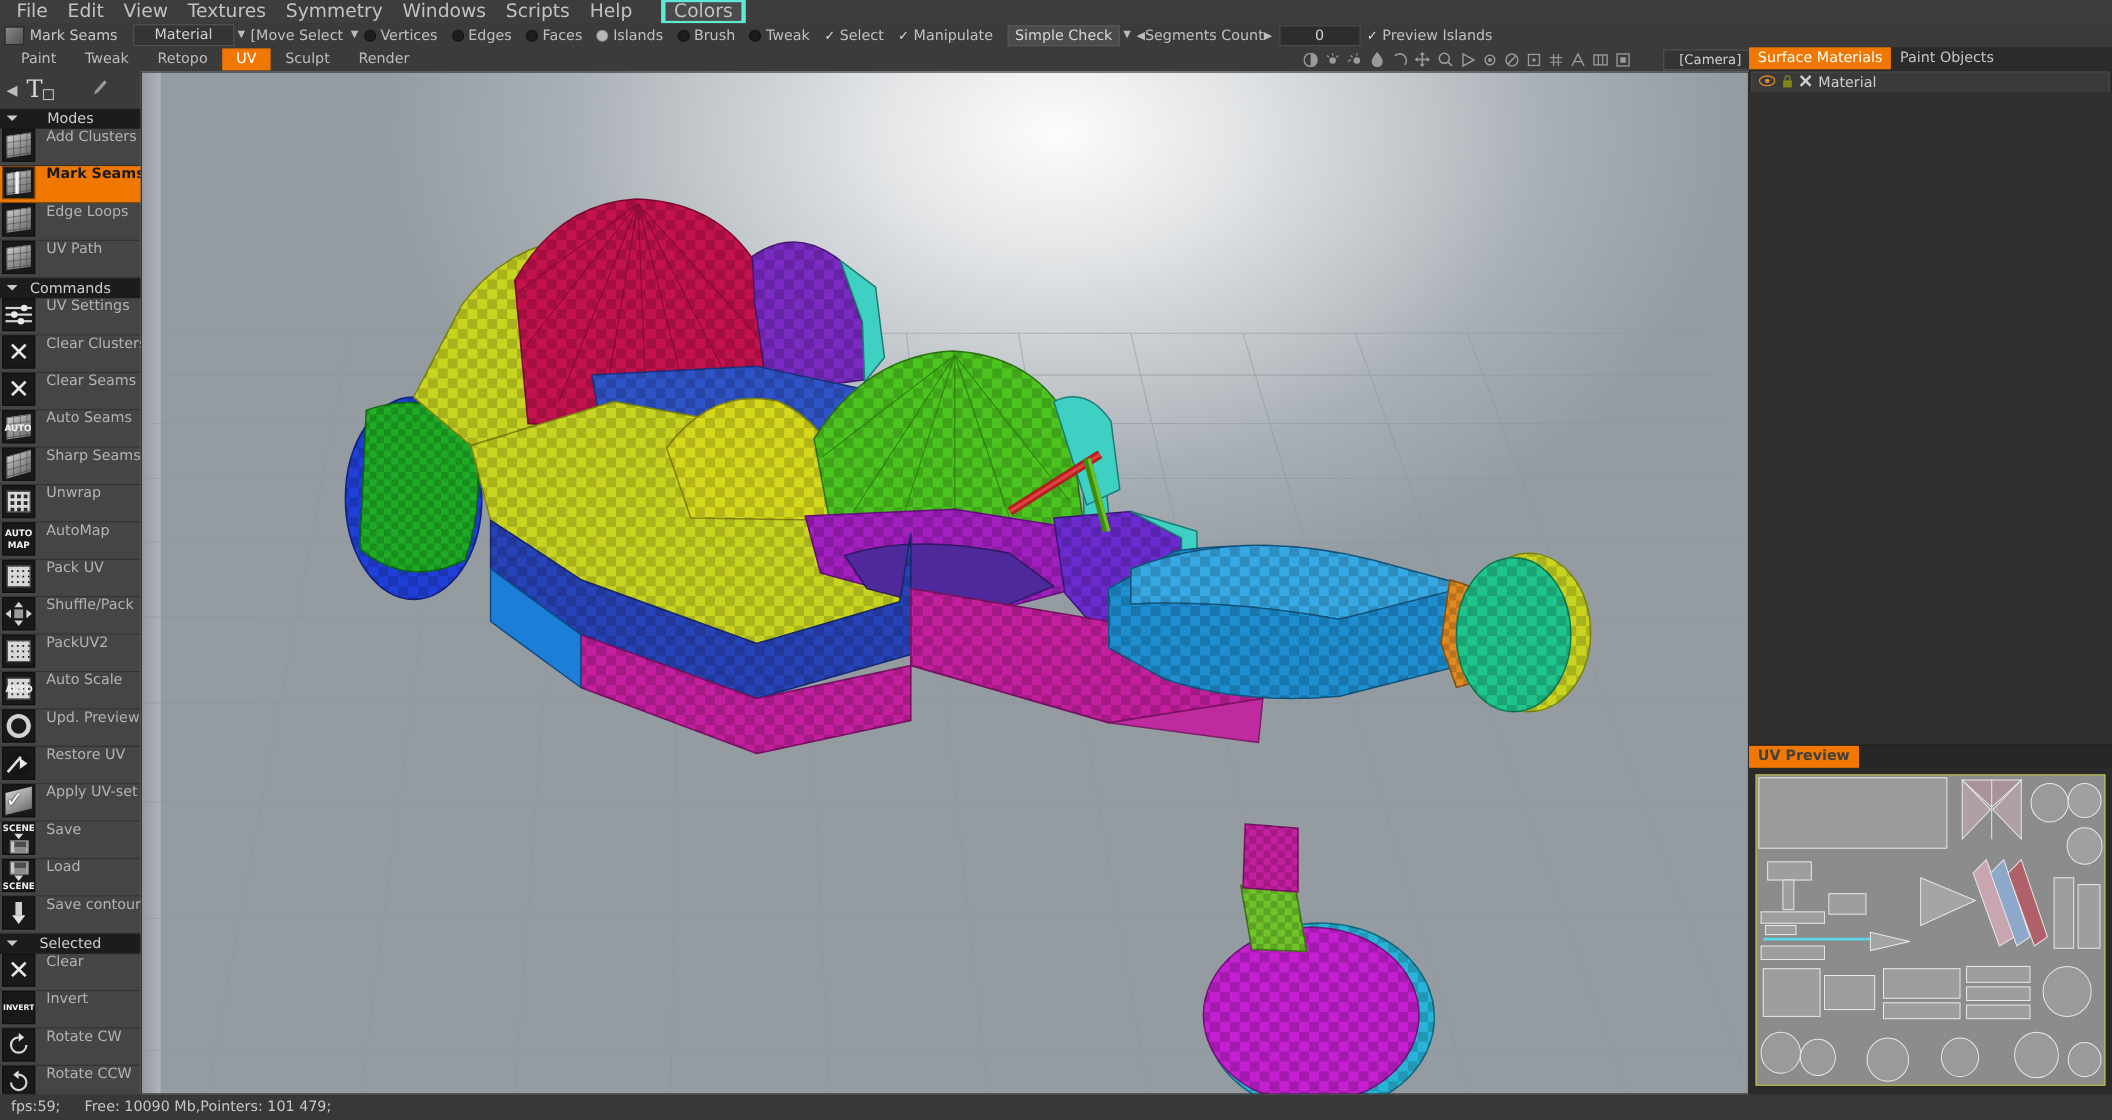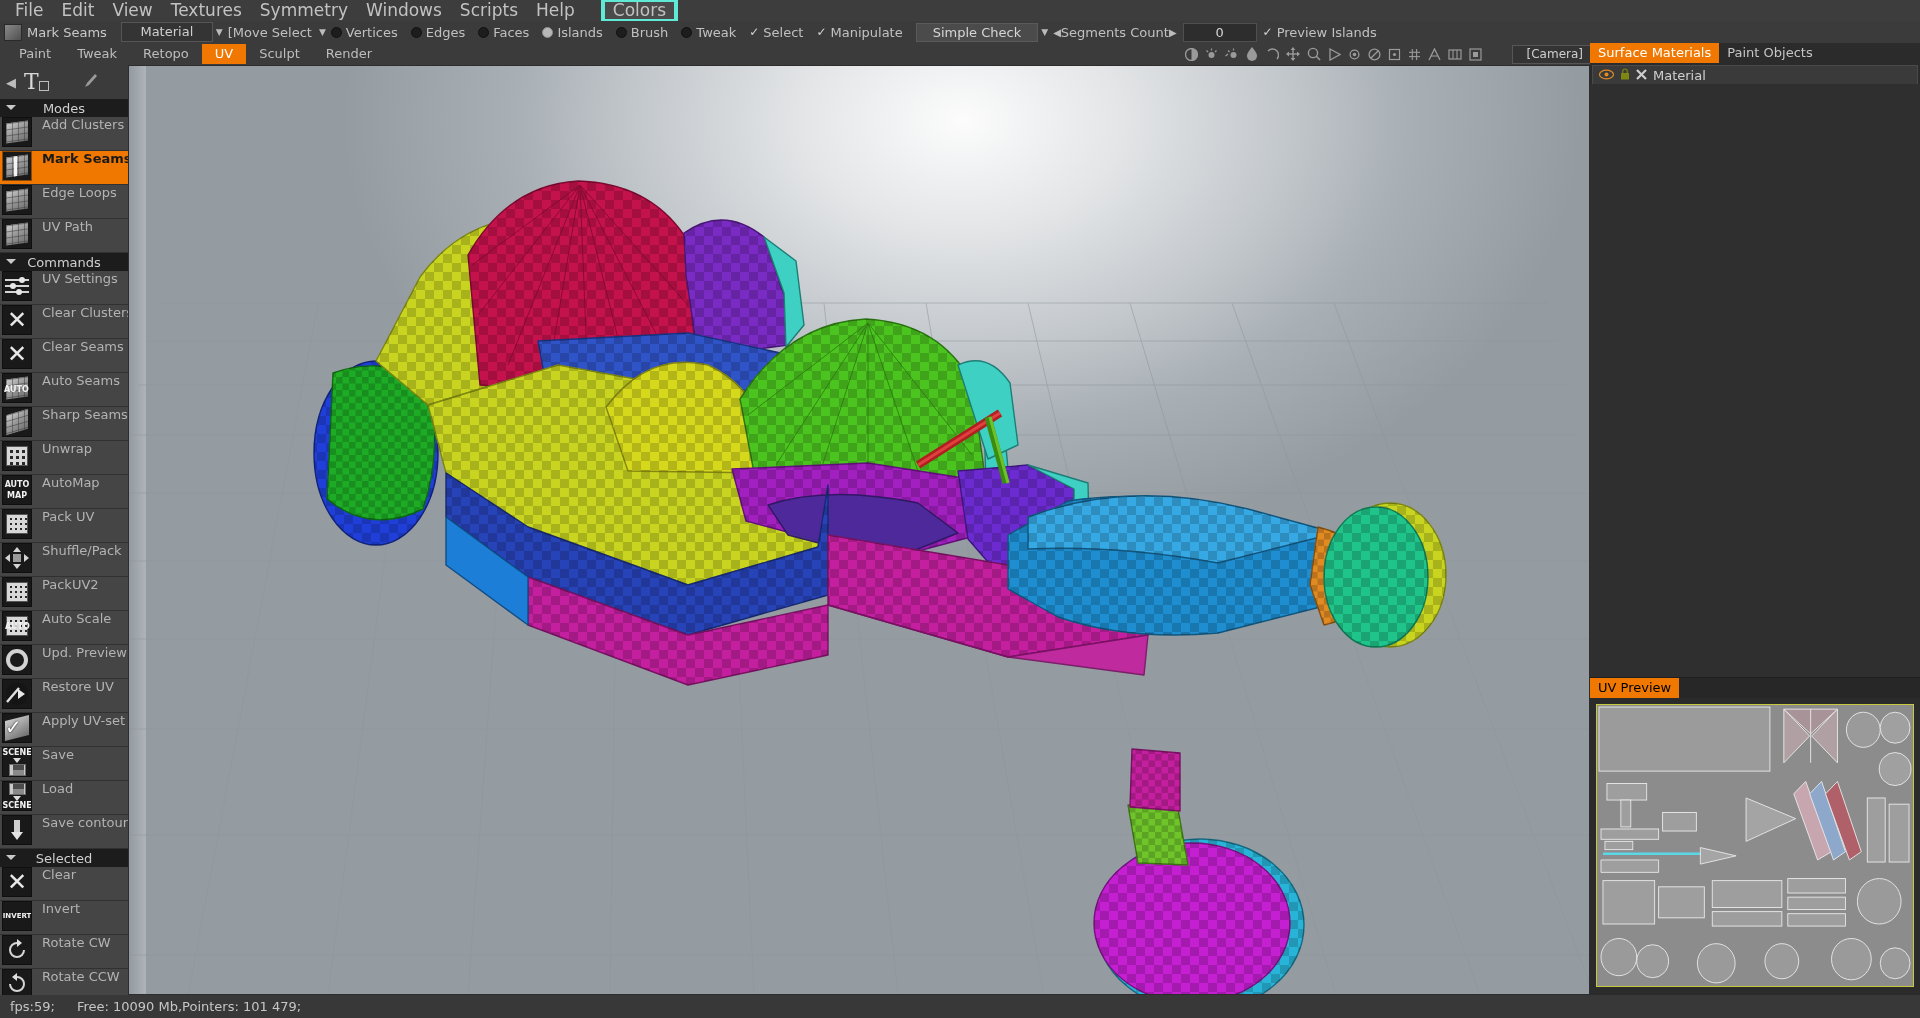--- a/index.html
+++ b/index.html
@@ -50,21 +50,21 @@
     display: flex; align-items: center; gap: 4px; margin-right: 13px;
     white-space: nowrap;
   }
   .dot {
     width: 11px; height: 11px; border-radius: 50%;
     background: #1d1d1d; border: 1px solid #111; flex: 0 0 auto;
   }
   .dot.on { background: #b8b8b8; border-color: #8f8f8f; }
   .chk { color: #d6d6d6; font-size: 12px; line-height: 12px; }
   .pill {
-    background: #4b4b4b; border: 1px solid #5a5a5a; padding: 1px 16px;
+    background: #4b4b4b; border: 1px solid #5a5a5a; padding: 1px 6px;
     color: #d6d6d6; white-space: nowrap;
   }
   .spin-label { color: #c0c0c0; white-space: nowrap; }
   .arrowlr { color: #bdbdbd; font-size: 10px; }
   .numfield {
     background: #2d2d2d; border: 1px solid #4f4f4f; width: 74px;
     text-align: center; color: #d5d5d5; padding: 1px 0; margin: 0 6px;
   }
 
   
@@ -223,21 +223,21 @@
     margin: 0 2px;
   }
   .mat-row .mname { font-size: 13px; color: #d0d0d0; }
   #rp-body { position: absolute; left: 0; right: 0; top: 41px; bottom: 320px; background: #2f2f2f; }
 
   #uvpreview-panel {
     position: absolute; left: 0; right: 0; bottom: 0; height: 318px;
     background: #2b2b2b; border-top: 1px solid #1f1f1f;
   }
   #uvp-tabbar { height: 20px; display: flex; align-items: stretch; background: #272727; }
-  #uvp-tabbar .rtab { padding: 2px 8px; font-size: 13px; color: #000000; background: #f07800; line-height: 16px; }
+  #uvp-tabbar .rtab { padding: 2px 8px; font-size: 13px; color: #404040; background: #f07800; line-height: 16px; font-weight: bold; }
   #uvp-canvas {
     position: absolute; left: 6px; right: 6px; top: 26px; bottom: 8px;
     background: #8a8a8a; border: 1px solid #c8c83c;
   }
 
   
   #statusbar {
     position: absolute; left: 0; bottom: 0; width: 1920px; height: 23px;
     background: #383838; display: flex; align-items: center; padding-left: 10px;
     font-size: 13px; color: #c6c6c6; gap: 22px;

